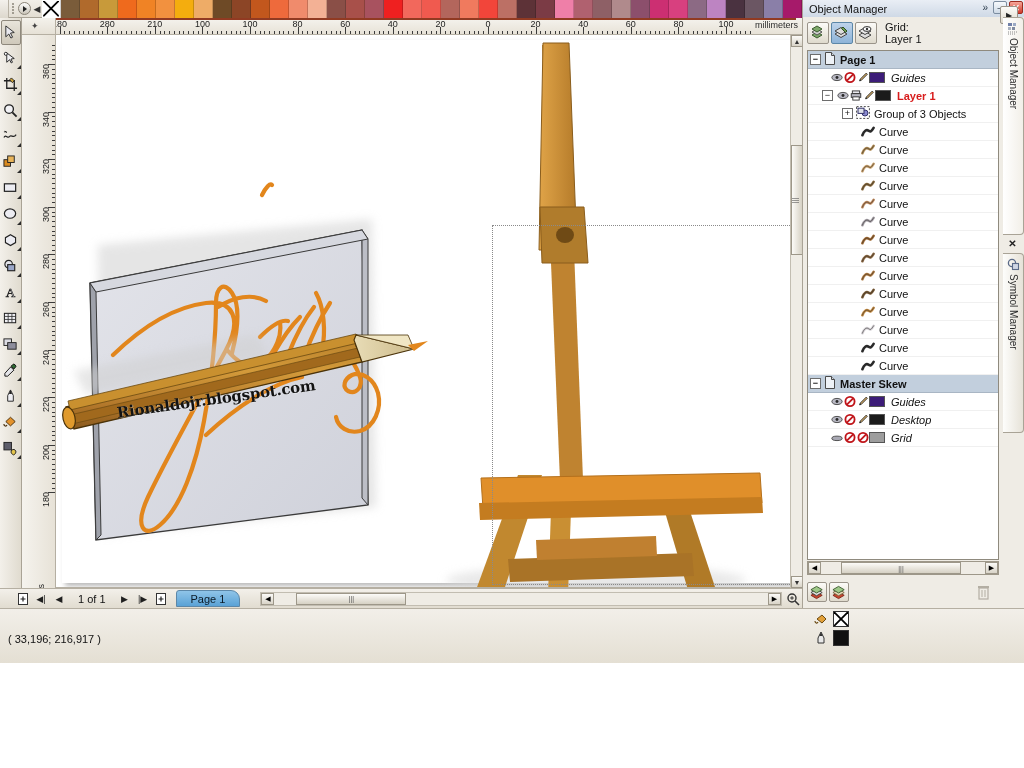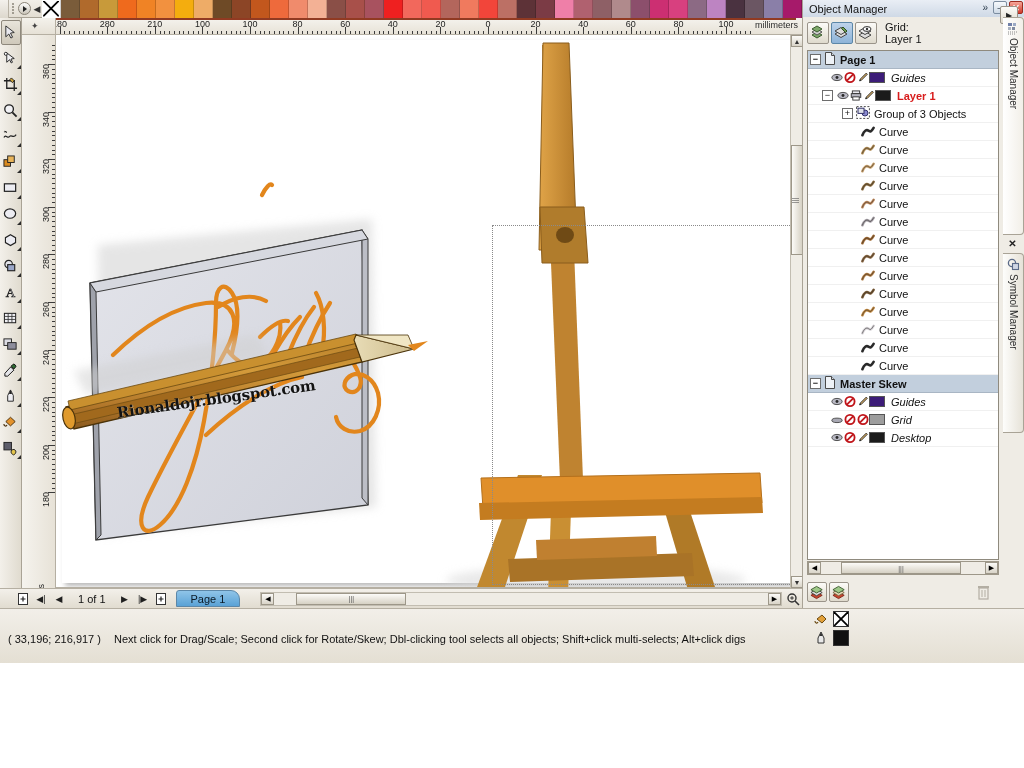--- a/index.html
+++ b/index.html
@@ -1228,60 +1228,60 @@
               <path d="M2.3 9.7l1.9-.6-1.3-1.3z" fill="#2a2a2a"></path>
             </svg>
           </span>
           <span class="colorchip" style="background:#3c1c78"></span>
           <span class="row-lbl italic">Guides</span>
         </div>
         <div class="row">
           <span style="display:inline-block;width:22px"></span>
           <span class="eye">
             <svg width="12" height="9" viewBox="0 0 14 10">
-              <ellipse cx="7" cy="6" rx="6" ry="2.6" fill="#a9a9b4" stroke="#3a3a3a" stroke-width="1"></ellipse>
+              <ellipse cx="7" cy="5" rx="6" ry="3.6" fill="#b9b9c4" stroke="#3a3a3a" stroke-width="1"></ellipse>
+              <circle cx="7" cy="5" r="1.7" fill="#2a2a2a"></circle>
             </svg>
           </span>
           <span class="pm">
             <svg width="12" height="11" viewBox="0 0 12 12">
               <circle cx="6" cy="6" r="5" fill="none" stroke="#c0151a" stroke-width="2"></circle>
               <path d="M2.6 9.4L9.4 2.6" stroke="#c0151a" stroke-width="2"></path>
             </svg>
           </span>
           <span class="pen">
             <svg width="12" height="11" viewBox="0 0 12 12">
-              <circle cx="6" cy="6" r="5" fill="none" stroke="#c0151a" stroke-width="2"></circle>
-              <path d="M2.6 9.4L9.4 2.6" stroke="#c0151a" stroke-width="2"></path>
-            </svg>
-          </span>
-          <span class="colorchip" style="background:#9d9d9d"></span>
-          <span class="row-lbl italic">Grid</span>
+              <path d="M9.5 1.2l1.3 1.3-6.6 6.6-1.9.6.6-1.9z" fill="#c8a05a" stroke="#2a2a2a" stroke-width="0.9"></path>
+              <path d="M2.3 9.7l1.9-.6-1.3-1.3z" fill="#2a2a2a"></path>
+            </svg>
+          </span>
+          <span class="colorchip" style="background:#1b1b1b"></span>
+          <span class="row-lbl italic">Desktop</span>
         </div>
         <div class="row">
           <span style="display:inline-block;width:22px"></span>
           <span class="eye">
             <svg width="12" height="9" viewBox="0 0 14 10">
-              <ellipse cx="7" cy="5" rx="6" ry="3.6" fill="#b9b9c4" stroke="#3a3a3a" stroke-width="1"></ellipse>
-              <circle cx="7" cy="5" r="1.7" fill="#2a2a2a"></circle>
+              <ellipse cx="7" cy="6" rx="6" ry="2.6" fill="#a9a9b4" stroke="#3a3a3a" stroke-width="1"></ellipse>
             </svg>
           </span>
           <span class="pm">
             <svg width="12" height="11" viewBox="0 0 12 12">
               <circle cx="6" cy="6" r="5" fill="none" stroke="#c0151a" stroke-width="2"></circle>
               <path d="M2.6 9.4L9.4 2.6" stroke="#c0151a" stroke-width="2"></path>
             </svg>
           </span>
           <span class="pen">
             <svg width="12" height="11" viewBox="0 0 12 12">
-              <path d="M9.5 1.2l1.3 1.3-6.6 6.6-1.9.6.6-1.9z" fill="#c8a05a" stroke="#2a2a2a" stroke-width="0.9"></path>
-              <path d="M2.3 9.7l1.9-.6-1.3-1.3z" fill="#2a2a2a"></path>
-            </svg>
-          </span>
-          <span class="colorchip" style="background:#1b1b1b"></span>
-          <span class="row-lbl italic">Desktop</span>
+              <circle cx="6" cy="6" r="5" fill="none" stroke="#c0151a" stroke-width="2"></circle>
+              <path d="M2.6 9.4L9.4 2.6" stroke="#c0151a" stroke-width="2"></path>
+            </svg>
+          </span>
+          <span class="colorchip" style="background:#9d9d9d"></span>
+          <span class="row-lbl italic">Grid</span>
         </div>
       </div>
 
     <div class="docker-hscroll">
       <div class="hs-btn">◀</div>
       <div class="hs-thumb" style="margin-left:20px;width:120px">|||</div>
       <div class="hs-track"></div>
       <div class="hs-btn">▶</div>
     </div>
 
@@ -1326,21 +1326,20 @@
       <svg width="13" height="13" viewBox="0 0 13 13">
         <circle cx="5" cy="5" r="3.6" fill="none" stroke="#5a6a88" stroke-width="1.3"></circle>
         <rect x="5.5" y="5.5" width="6" height="6" fill="#cfd6e4" stroke="#5a6a88" stroke-width="1.1"></rect>
       </svg>
       <span class="dtab-text">Symbol Manager</span>
     </div>
   </div>
 
   <div class="statusbar">
     <span class="sb-coords">( 33,196; 216,917 )</span>
-    <span class="sb-hint">Next click for Drag/Scale; Second click for Rotate/Skew; Dbl-clicking tool selects all objects; Shift+click multi-selects; Alt+click digs</span>
   </div>
   <div class="fillrow">
     <svg width="15" height="15" viewBox="0 0 15 15">
       <path d="M3 7 L8 3 L12 7 L8 11 Z" fill="#e3a13a" stroke="#6b4a12"></path>
       <path d="M1 9c0 2 2 3 3 1" fill="none" stroke="#6b4a12" stroke-width="1.2"></path>
     </svg>
     <span class="swbox none"></span>
   </div>
   <div class="outrow">
     <svg width="15" height="15" viewBox="0 0 15 15">

